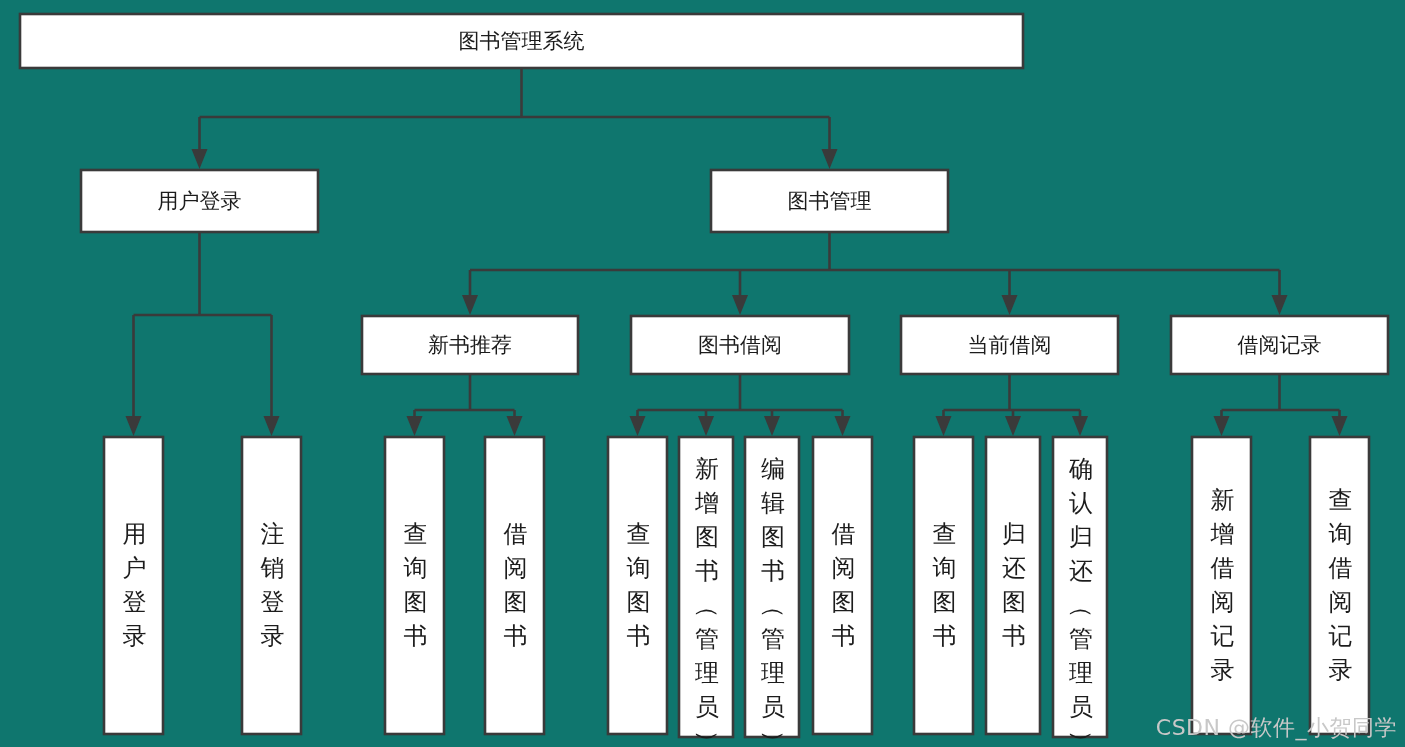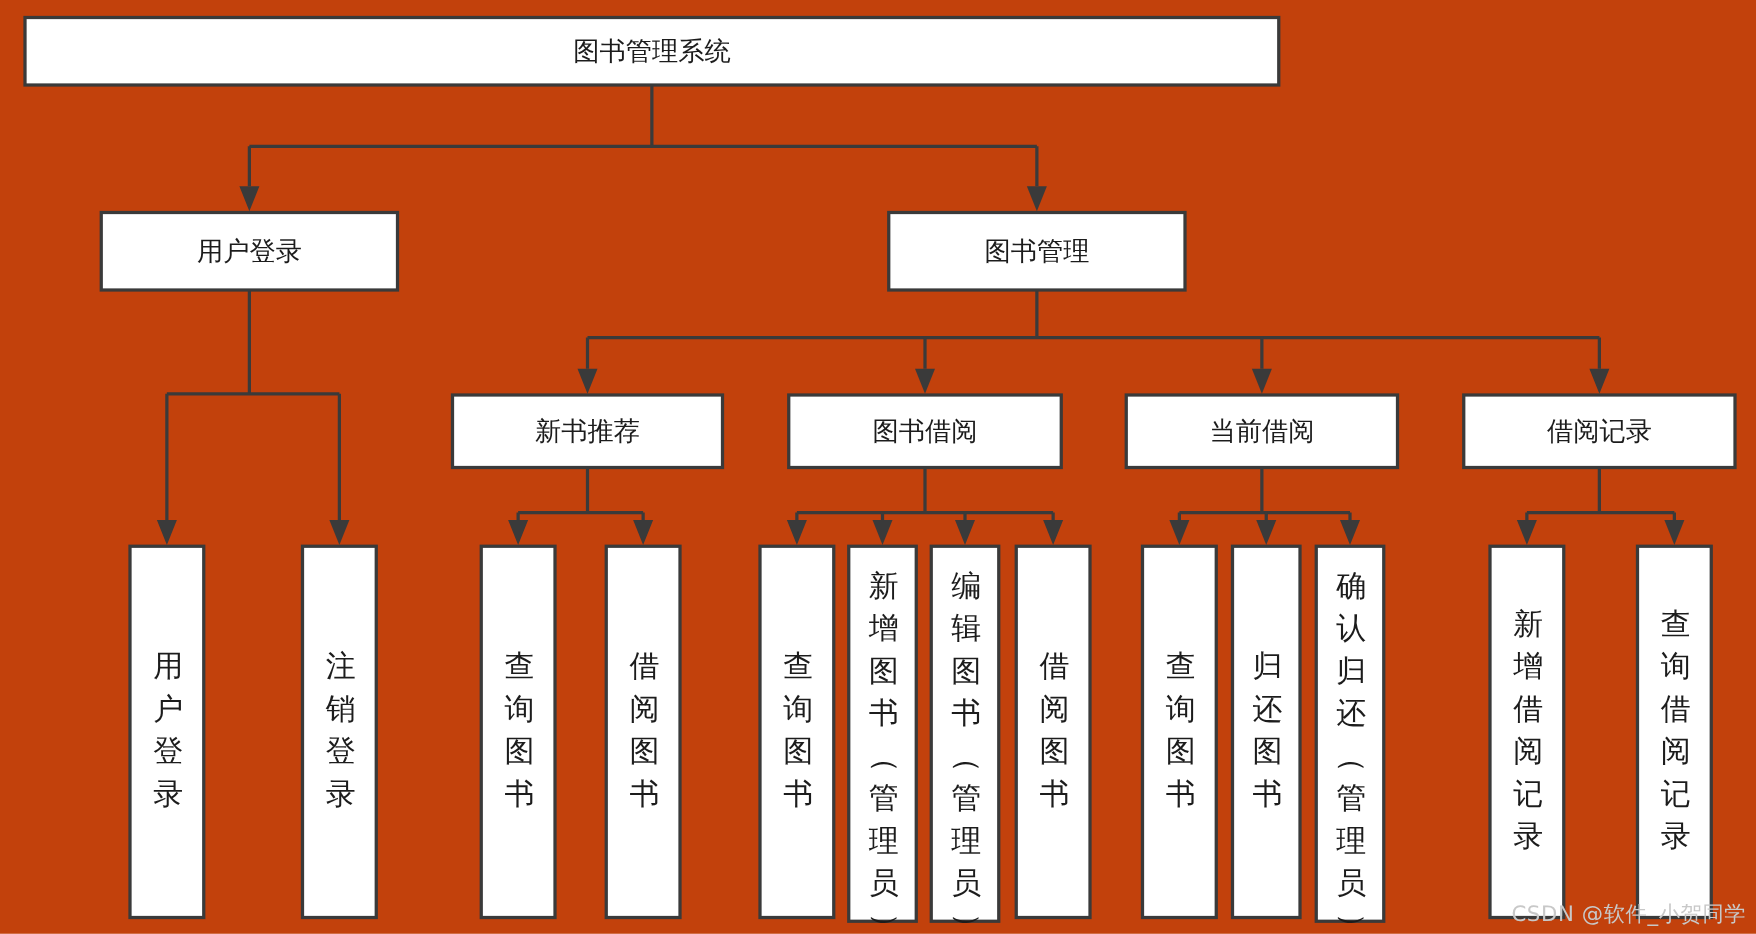--- a/index.html
+++ b/index.html
@@ -2,21 +2,21 @@
 <html><head>
 <meta charset="utf-8">
 <title>图书管理系统 结构图</title>
 <style>
   html,body{margin:0;padding:0;background:#ffffff;}
   body{
     width:1405px;height:747px;overflow:hidden;
     font-family:"Liberation Sans","DejaVu Sans",sans-serif;
     color:#1a1a1a;
   }
-  #diagram-root{position:relative;width:1405px;height:747px;background:#c2410c;}
+  #diagram-root{position:relative;width:1405px;height:747px;background:#0f766e;}
   svg#tree-svg{position:absolute;left:0;top:0;width:1405px;height:747px;}
   .node-box{
     fill:#ffffff;stroke:#3a3a3a;stroke-width:2.6;
   }
   .node-label{
     fill:#1c1c1c;
     font-family:"DejaVu Sans","Liberation Sans",sans-serif;
     font-size:21px;
     text-anchor:middle;
     dominant-baseline:middle;
@@ -26,21 +26,21 @@
     text-anchor:middle;
   }
   .connector{
     stroke:#3a3a3a;stroke-width:2.6;fill:none;stroke-linecap:butt;
   }
   .arrow-head{fill:#3a3a3a;stroke:none;}
   .watermark{
     position:absolute;
     right:8px;bottom:4px;
     font-family:"DejaVu Sans","Liberation Sans",sans-serif;
-    font-size:17px;
+    font-size:22px;
     color:#c8c8c8;
     letter-spacing:0.5px;
     white-space:nowrap;
     user-select:none;
   }
 </style>
 </head>
 <body>
 
 <div id="diagram-root">

